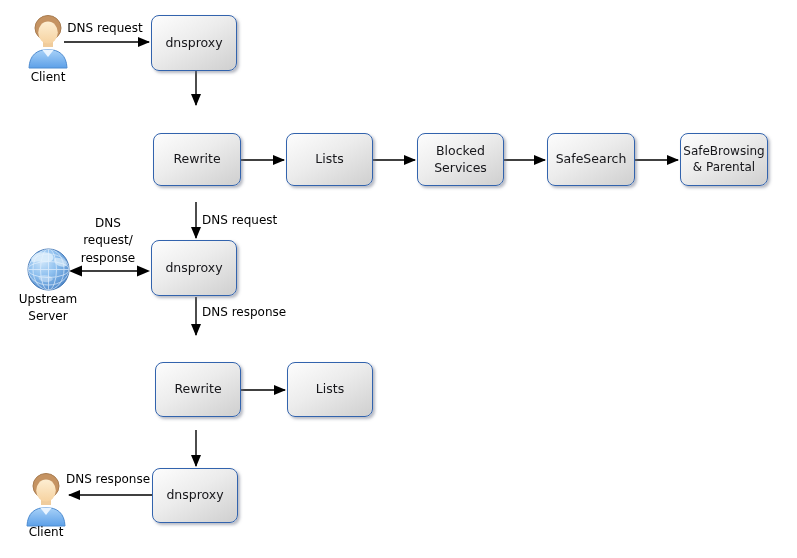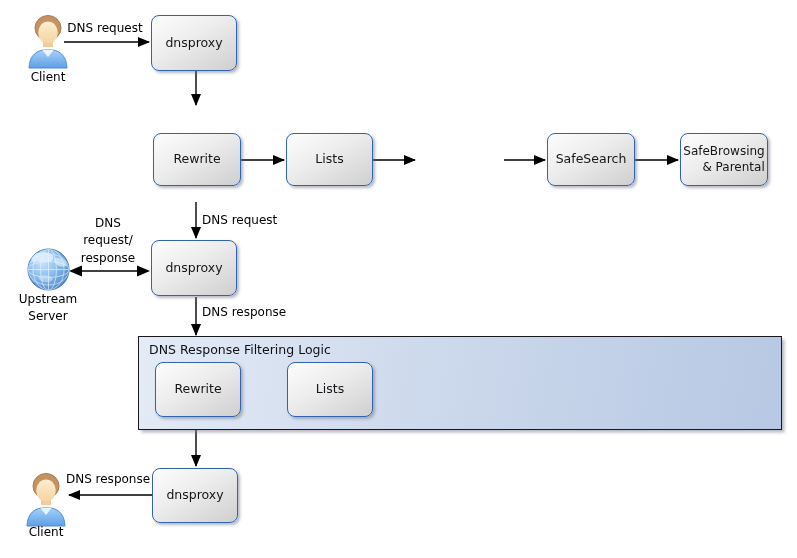--- a/index.html
+++ b/index.html
@@ -14,21 +14,21 @@
     background:linear-gradient(100deg,#e3ebf6 0%,#cdd9ec 45%,#b7c8e4 100%);
     box-shadow:2.5px 2.5px 3px rgba(125,130,145,0.55);
     box-sizing:border-box;
   }
   .group-title{
     position:absolute;left:10px;top:5px;font-size:12.5px;color:#101014;
     white-space:nowrap;
   }
   .node{
     position:absolute;display:flex;align-items:center;justify-content:center;
-    text-align:right;box-sizing:border-box;
+    text-align:center;box-sizing:border-box;
     border:1.6px solid #3263ad;border-radius:8px;
     background:linear-gradient(150deg,#fdfdfd 0%,#ececec 45%,#cfcfcf 100%);
     box-shadow:2px 2px 3px rgba(110,115,135,0.5);
     font-size:12.5px;color:#16161a;white-space:pre-line;line-height:1.3;
   }
   .lbl{
     position:absolute;font-size:12px;color:#000000;white-space:pre-line;
     line-height:1.45;
   }
   .lbl.center{text-align:center;}
@@ -136,31 +136,32 @@
   <div class="node" style="left:152px;top:468px;width:86px;height:55px">
     <span>dnsproxy</span>
   </div>
 
   <div class="node" style="left:153px;top:133px;width:88px;height:53px">
     <span>Rewrite</span>
   </div>
   <div class="node" style="left:286px;top:133px;width:87px;height:53px">
     <span>Lists</span>
   </div>
+  <div class="node" style="left:417px;top:133px;width:87px;height:53px">
+    <span>Blocked
+Services</span>
+  </div>
   <div class="node" style="left:680px;top:133px;width:88px;height:53px;font-size:12px">
     <span>SafeBrowsing
 &amp; Parental</span>
   </div>
   <div class="node" style="left:547px;top:133px;width:88px;height:53px">
     <span>SafeSearch</span>
   </div>
 
-  <div class="group" style="left:138px;top:336px;width:644px;height:94px">
-    <div class="group-title">DNS Response Filtering Logic</div>
-  </div>
   <div class="node" style="left:155px;top:362px;width:86px;height:55px">
     <span>Rewrite</span>
   </div>
   <div class="node" style="left:287px;top:362px;width:86px;height:55px">
     <span>Lists</span>
   </div>
 
   <div class="lbl center" style="left:64px;top:20px;width:82px">DNS request</div>
   <div class="lbl" style="left:202px;top:212px">DNS request</div>
   <div class="lbl center" style="left:74px;top:215px;width:68px">DNS

